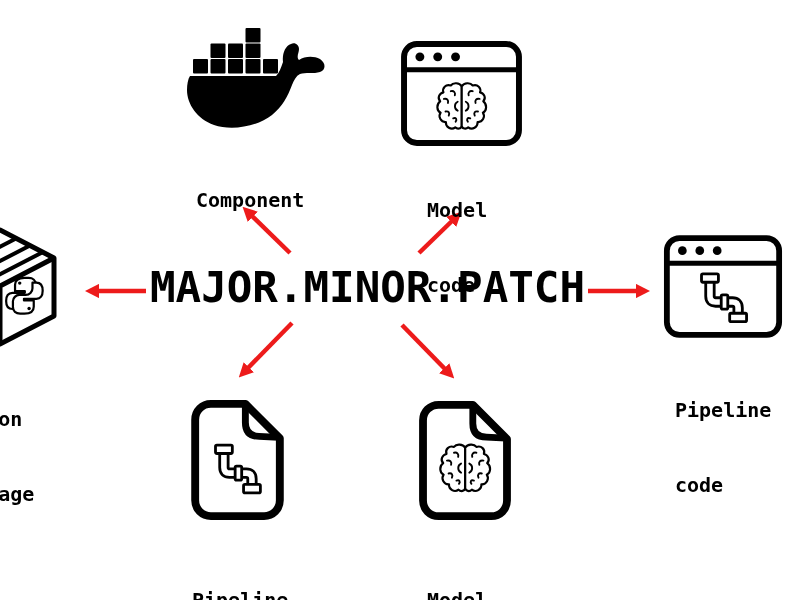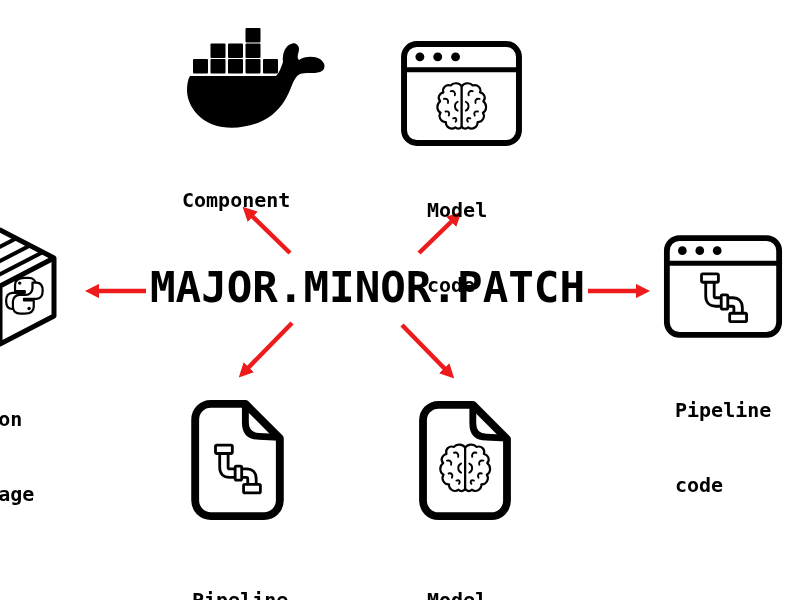--- a/index.html
+++ b/index.html
@@ -97,21 +97,21 @@
           <rect x="45" y="31" width="15" height="14.5" rx="1"></rect>
           <rect x="62.5" y="31" width="15" height="14.5" rx="1"></rect>
           <rect x="80" y="31" width="15" height="14.5" rx="1"></rect>
           <path d="M7,48 L93,48 C96,45 98,40 100,34 C99,26 102,18 108,16 C112,14 116,17 116,21
                    C116,25 113,29 116,32 C122,28 131,28 137,31 C143,35 143,42 137,44
                    C131,46 122,44 117,46 C113,48 111,52 109,57 C105,68 99,79 89,87
                    C74,99 48,103 31,97 C14,91 4,76 4,62 C4,56 5,51 7,48 Z"></path>
         </g>
       </svg>
     </span>
-    <div class="label" style="left:182px;top:138px">
+    <div class="label" style="left:196px;top:138px">
       <div>Component</div>
     </div>
   </div>
 
   <div>
     <span class="icon" style="left:400px;top:40px;width:123px;height:107px">
       <svg viewBox="0 0 124 108">
         <rect class="paper" stroke-width="6" x="4" y="4" width="116" height="100" rx="13"></rect>
         <line class="ink-stroke" stroke-width="5" x1="4" y1="30" x2="120" y2="30"></line>
         <circle class="ink-fill" cx="20" cy="17" r="4.5"></circle>

